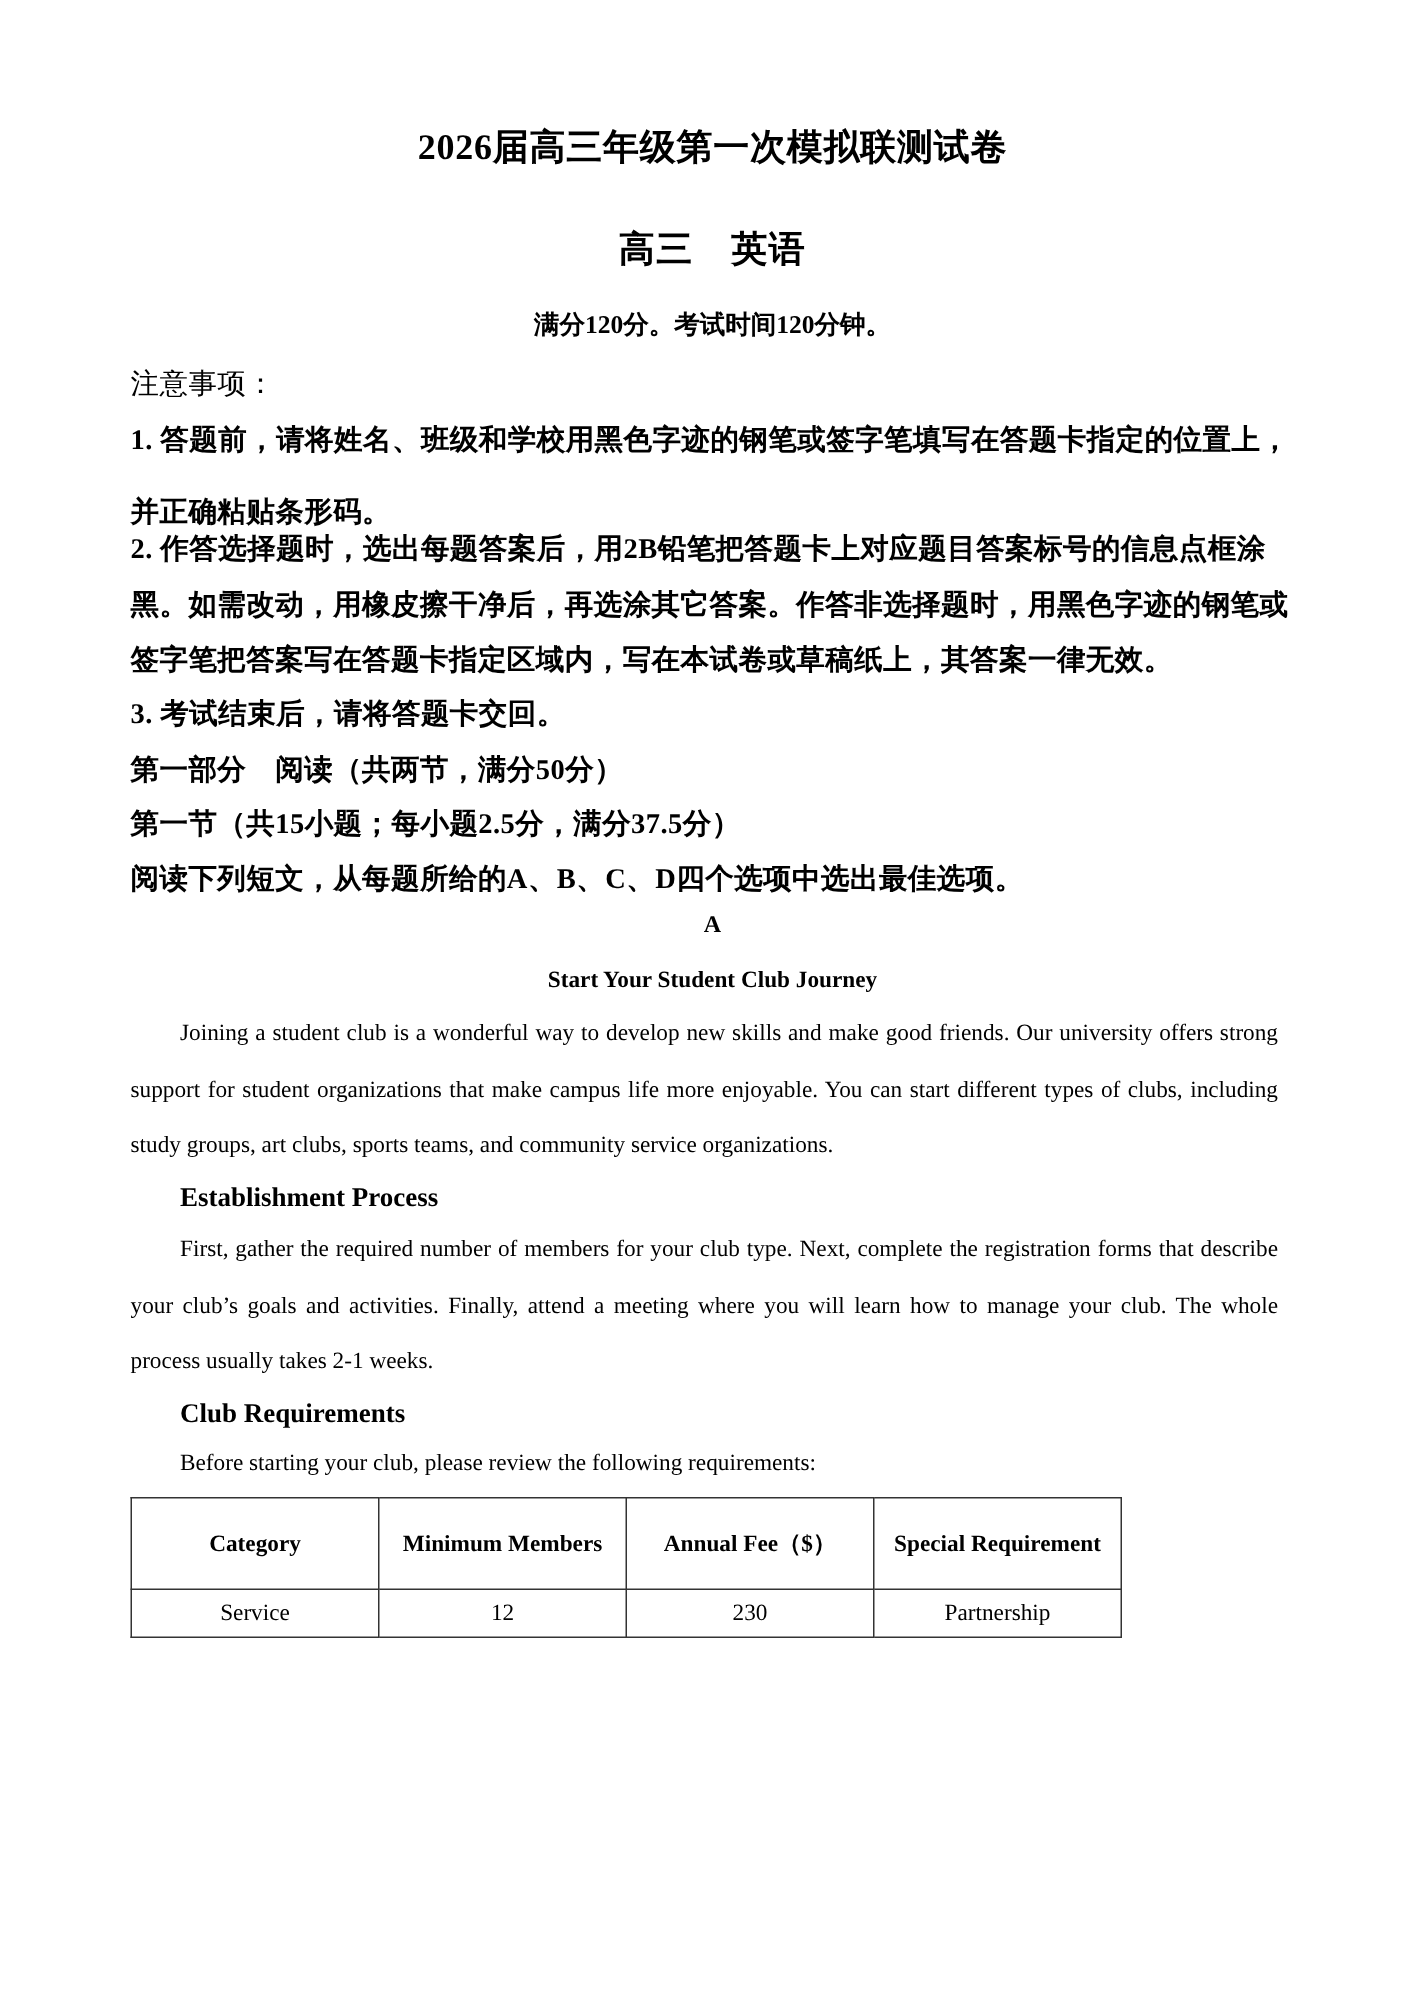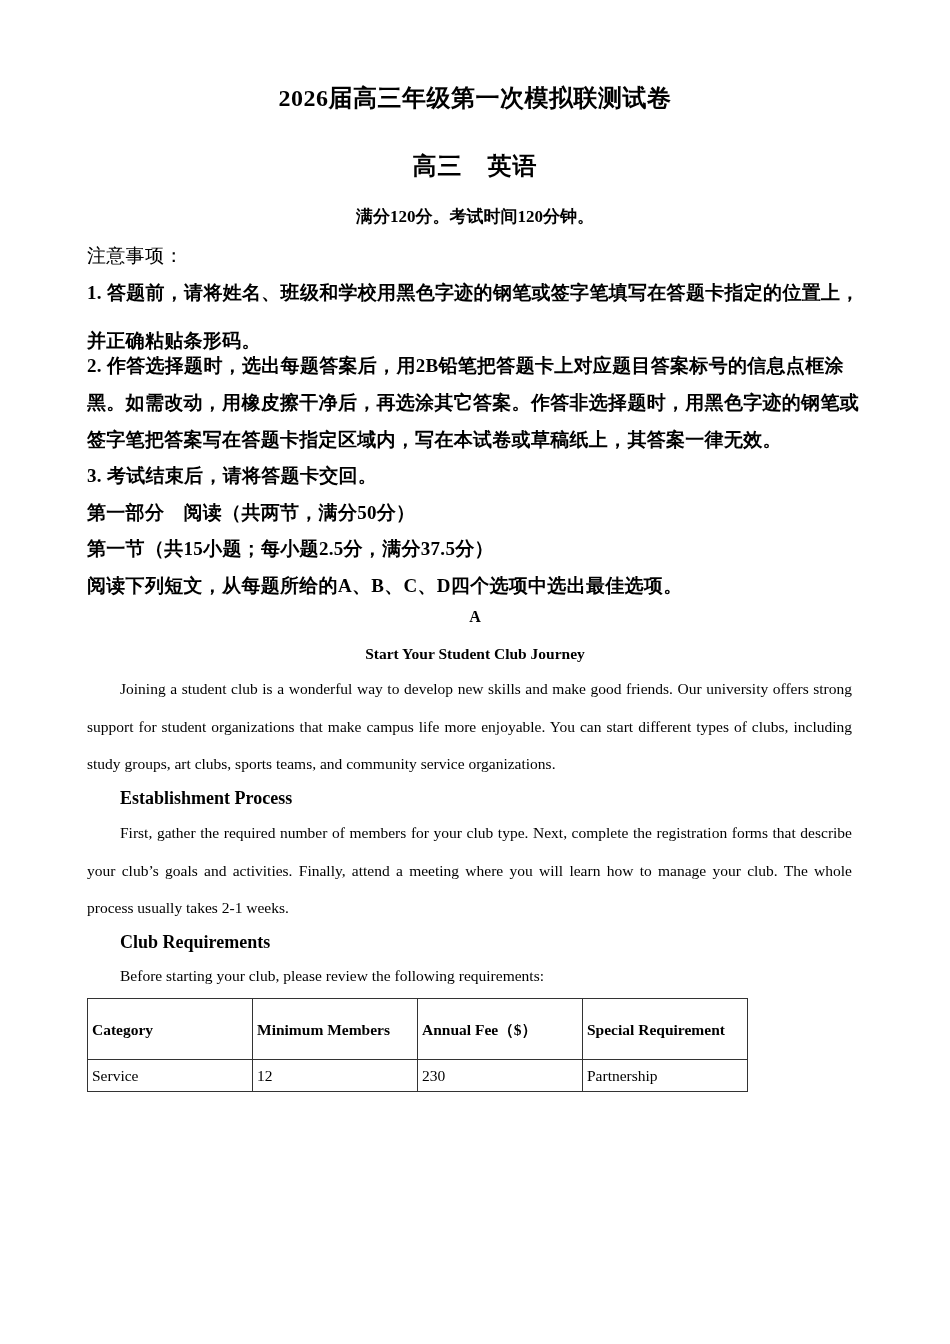--- a/index.html
+++ b/index.html
@@ -77,21 +77,21 @@
       position: absolute;
       left: 87px;
       top: 998px;
       width: 661px;
       border-collapse: collapse;
       font-size: 15.5px;
     }
     table.req-table th,
     table.req-table td {
       border: 1.3px solid #333333;
-      text-align: left;
+      text-align: center;
       vertical-align: middle;
       padding: 0 4px;
       width: 25%;
     }
     table.req-table th {
       height: 60px;
       font-weight: bold;
       line-height: 19px;
     }
     table.req-table td { height: 41px; }

